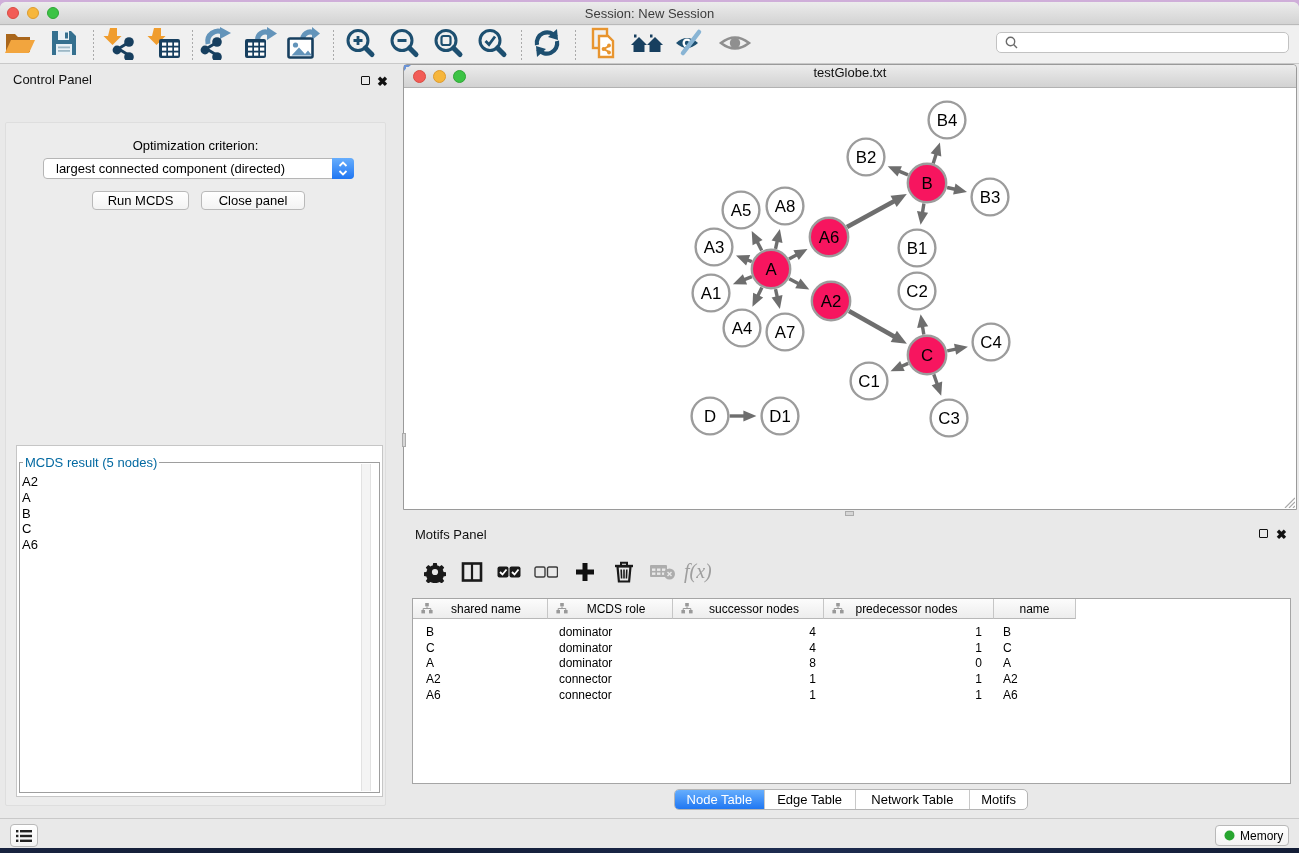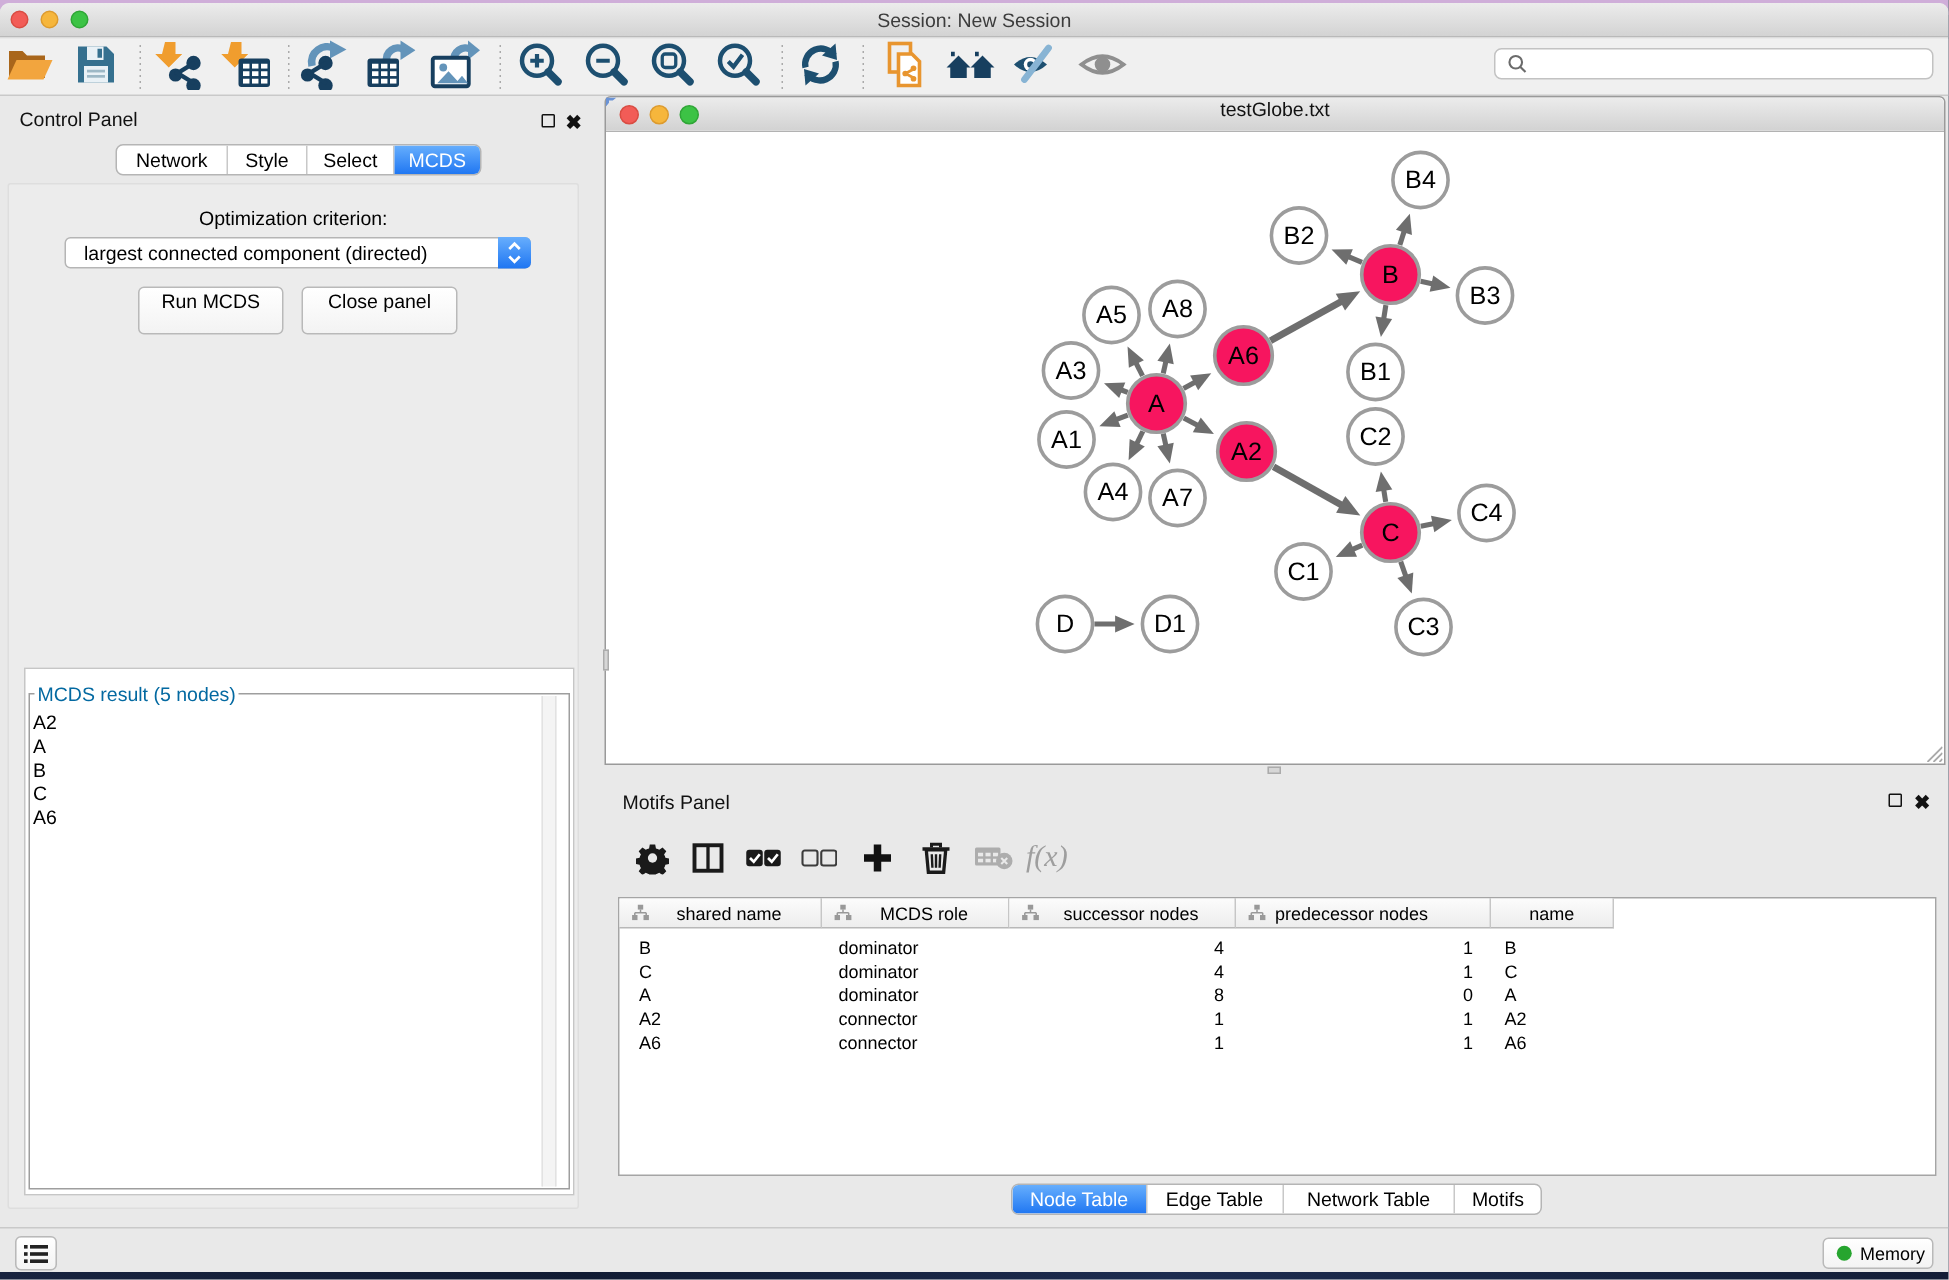--- a/index.html
+++ b/index.html
@@ -19,21 +19,21 @@
 
 .panelhead { font-size:13px; color:#111;text-align:center; }
 .floatico { position:absolute; width:9px; height:9px; border:1.6px solid #111; border-radius:1px; }
 .closeico { position:absolute; font-size:13px; font-weight:bold; color:#111; line-height:9px; }
 
 .seg { position:absolute; display:flex; height:21px; border:1px solid #b5b5b5; border-radius:5px; background:#fff; overflow:hidden; }
 .seg > div { font-size:13px; color:#000; text-align:center; line-height:19px; border-right:1px solid #c8c8c8; }
 .seg > div:last-child { border-right:none; }
 .seg > div.sel { background:linear-gradient(#66aefd,#2077f2); color:#fff; }
 
-.btn { position:absolute; height:32px; background:linear-gradient(#ffffff,#f3f3f3); border:1px solid #b9b9b9; border-radius:4px; font-size:13px; text-align:center; color:#000; }
+.btn { position:absolute; height:19px; background:linear-gradient(#ffffff,#f3f3f3); border:1px solid #b9b9b9; border-radius:4px; font-size:13px; text-align:center; color:#000; }
 </style>
 </head>
 <body>
 <div id="topstrip"></div>
 <div id="win">
   <div id="titlebar">
     <div class="tl" style="left:7px;background:#f25c57;border:0.5px solid #d94c42;"></div>
     <div class="tl" style="left:27px;background:#f6b63c;border:0.5px solid #dd9b2e;"></div>
     <div class="tl" style="left:47px;background:#3cc345;border:0.5px solid #2fa636;"></div>
     <div class="title">Session: New Session</div>
@@ -179,26 +179,20 @@
       <svg width="16" height="16" style="position:absolute;left:7px;top:2px" viewBox="0 0 16 16">
           <circle cx="6.5" cy="6.5" r="4.2" fill="none" stroke="#6b6b6b" stroke-width="1.4"></circle>
           <line x1="9.6" y1="9.6" x2="13" y2="13" stroke="#6b6b6b" stroke-width="1.4"></line>
         </svg>
     </div>
   </div>
   <div id="cp" style="position:absolute;left:0;top:63px;width:391px;height:749px;background:#e9e9e9;">
   <div class="panelhead" style="position:absolute;left:13px;top:7px;">Control Panel</div>
   <div class="floatico" style="left:361px;top:11px;"></div>
   <div class="closeico" style="left:377px;top:12px;">✖</div>
-  <div class="seg" style="left:77px;top:31px;width:244px;">
-    <div style="width:74px;">Network</div>
-    <div style="width:53px;">Style</div>
-    <div style="width:58px;">Select</div>
-    <div class="sel" style="width:57px;">MCDS</div>
-  </div>
   <div style="position:absolute;left:5px;top:57px;width:381px;height:684px;background:#ececec;border:1px solid #dedede;border-radius:2px;"></div>
   <div style="position:absolute;left:0;top:73px;width:391px;text-align:center;font-size:13px;color:#000;">Optimization criterion:</div>
   <div id="combo" style="position:absolute;left:43px;top:93px;width:311px;height:21px;background:#fff;border:1px solid #b5b5b5;border-radius:4px;">
     <div style="position:absolute;left:12px;top:2px;font-size:13px;color:#000;">largest connected component (directed)</div>
     <div style="position:absolute;right:-1px;top:-1px;width:22px;height:21px;background:linear-gradient(#67aefd,#1f76f2);border-radius:0 4px 4px 0;">
       <svg width="22" height="21" viewBox="0 0 22 21">
             <path d="M7.5 8 L11 4.5 L14.5 8" fill="none" stroke="#fff" stroke-width="1.8"></path>
             <path d="M7.5 13 L11 16.5 L14.5 13" fill="none" stroke="#fff" stroke-width="1.8"></path>
           </svg>
     </div>
@@ -430,21 +424,21 @@
                 <rect x="0.4" y="7" width="3.6" height="3.4"></rect>
                 <rect x="8" y="7" width="3.6" height="3.4"></rect>
               </g>
               <g stroke="#999" stroke-width="1">
                 <line x1="6" y1="3.4" x2="6" y2="5.5"></line>
                 <line x1="2.2" y1="5.5" x2="9.8" y2="5.5"></line>
                 <line x1="2.2" y1="5.5" x2="2.2" y2="7"></line>
                 <line x1="9.8" y1="5.5" x2="9.8" y2="7"></line>
               </g>
             </svg>
-            <div style="flex:1;padding-right:30px;">predecessor nodes</div>
+            <div style="flex:1;text-align:center;padding-right:30px;">predecessor nodes</div>
           </div>
           <div style="width:82px;flex:none;display:flex;align-items:center;background:linear-gradient(#fcfcfc,#ededed);border-right:1px solid #c6c6c6;border-bottom:1px solid #b8b8b8;">
             <div style="flex:1;text-align:center;">name</div>
           </div>
         </div>
     <div style="position:absolute;left:0;top:25px;width:877px;height:16px;font-size:12px;color:#000;">
           <div style="position:absolute;left:13px;top:1px;">B</div>
           <div style="position:absolute;left:146px;top:1px;">dominator</div>
           <div style="position:absolute;left:260px;top:1px;width:143px;text-align:right;">4</div>
           <div style="position:absolute;left:411px;top:1px;width:158px;text-align:right;">1</div>

